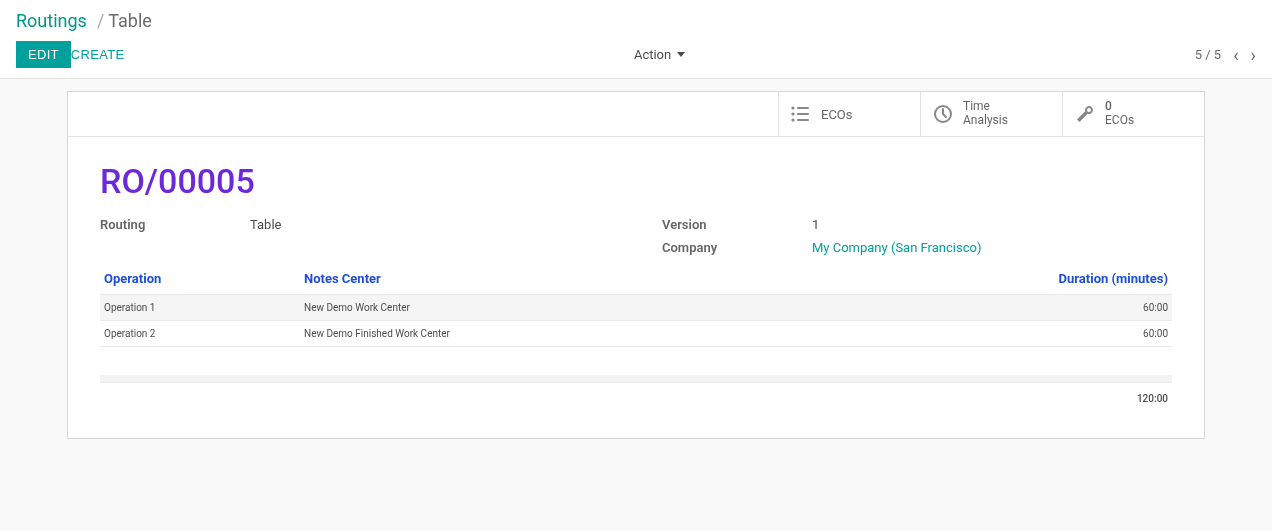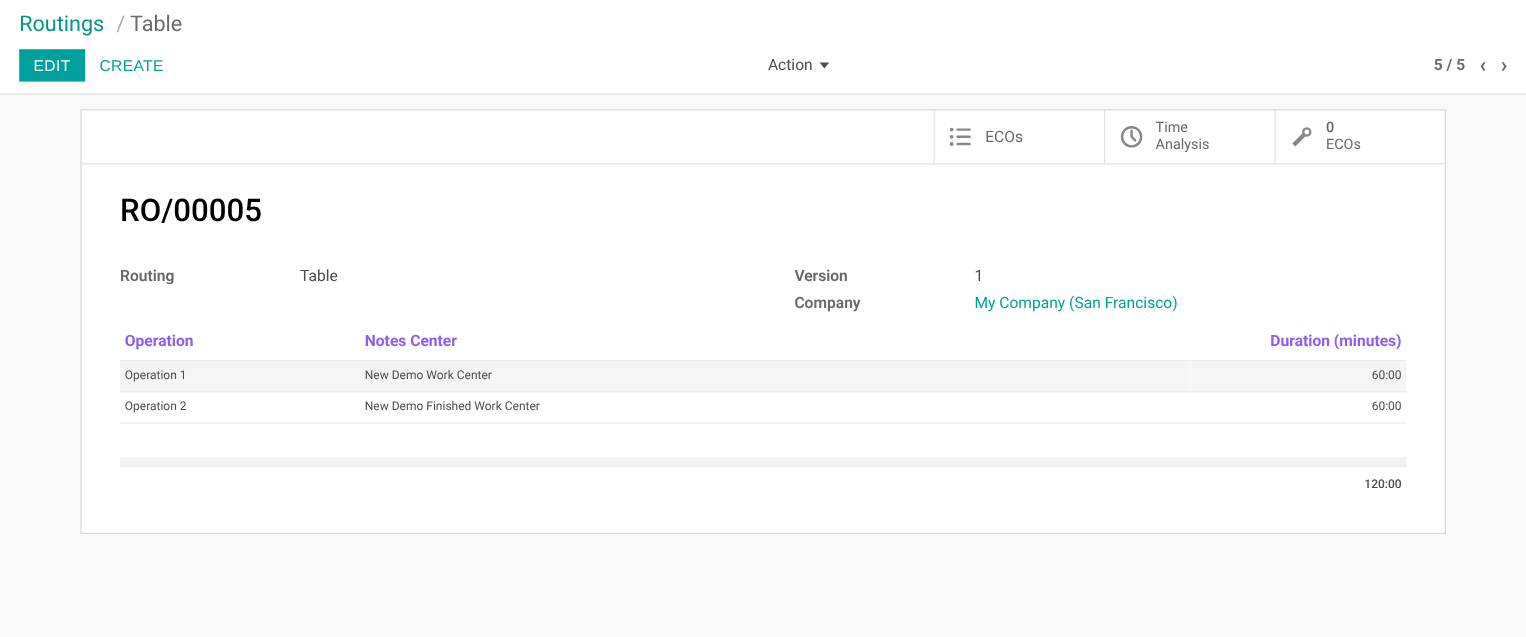--- a/index.html
+++ b/index.html
@@ -25,40 +25,40 @@
   }
   .breadcrumb a { color: #009688; text-decoration: none; margin-right: 6px; }
   .breadcrumb .sep { margin: 0 4px; color: #ababab; }
   .breadcrumb .current { color: #6b6b6b; }
   .cb-row {
     display: flex;
     align-items: center;
     justify-content: space-between;
     padding: 6px 0 10px 0;
   }
-  .cb-left { display: flex; align-items: center; gap: 12px; }
+  .cb-left { display: flex; align-items: center; }
   .btn-primary {
     background: #00a09d;
     color: #fff;
     border: none;
     padding: 6px 12px;
     font-size: 13px;
     cursor: pointer;
     letter-spacing: 0.3px;
   }
   .btn-link {
     color: #00a09d;
     background: none;
     border: none;
     font-size: 13px;
     cursor: pointer;
     letter-spacing: 0.3px;
   }
   .cb-center { color: #4c4c4c; font-size: 13px; display: flex; align-items: center; gap: 4px; }
-  .cb-right { display: flex; align-items: center; gap: 12px; color: #6b6b6b; font-weight: bold; }
+  .cb-right { display: flex; align-items: center; gap: 12px; color: #6b6b6b; }
   .pager-btns { display: flex; gap: 12px; }
   .pager-btns span { cursor: pointer; color: #6b6b6b; }
 
   
   .sheet-wrap { padding: 0 0; display: flex; justify-content: center; }
   .sheet {
     width: 1138px;
     background: #fff;
     border: 1px solid #d8d7d7;
     margin-top: 12px;
@@ -73,21 +73,21 @@
     padding: 0 12px;
     gap: 10px;
     cursor: pointer;
     color: #666;
   }
   .stat-btn svg { flex-shrink: 0; }
   .stat-text { display: flex; flex-direction: column; line-height: 1.15; font-size: 12px; }
   .stat-count { font-weight: 500; }
 
   .sheet-body { padding: 24px 32px; }
-  .title { font-size: 26px; color: #000000; font-weight: 500; margin-bottom: 32px; }
+  .title { font-size: 34px; color: #6d28d9; font-weight: 500; margin-bottom: 16px; }
 
   .fields-row { display: flex; gap: 52px; }
   .fields-col { flex: 1; }
   .field { display: flex; margin-bottom: 8px; }
   .field-label { width: 150px; color: #666; font-weight: 600; font-size: 13px; }
   .field-value { color: #4c4c4c; font-size: 13px; }
   .field-value a { color: #00a09d; text-decoration: none; }
 
   
   .tabs { display: flex; margin-top: 30px; border-bottom: 1px solid #ddd; }
@@ -106,21 +106,21 @@
     background: #fff;
     color: #4c4c4c;
   }
 
   
   .ops-table { width: 100%; border-collapse: collapse; margin-top: 0; }
   .ops-table th {
     text-align: left;
     padding: 8px 4px;
     font-size: 13px;
-    color: #8b5cf6;
+    color: #1d4ed8;
     font-weight: 700;
   }
   .ops-table th:last-child, .ops-table td:last-child { text-align: right; }
   .ops-table td {
     padding: 7px 4px;
     font-size: 10px;
     border-top: 1px solid #eaeaea;
     color: #4c4c4c;
   }
   .ops-table tbody tr:first-child { background: #f5f5f5; }

